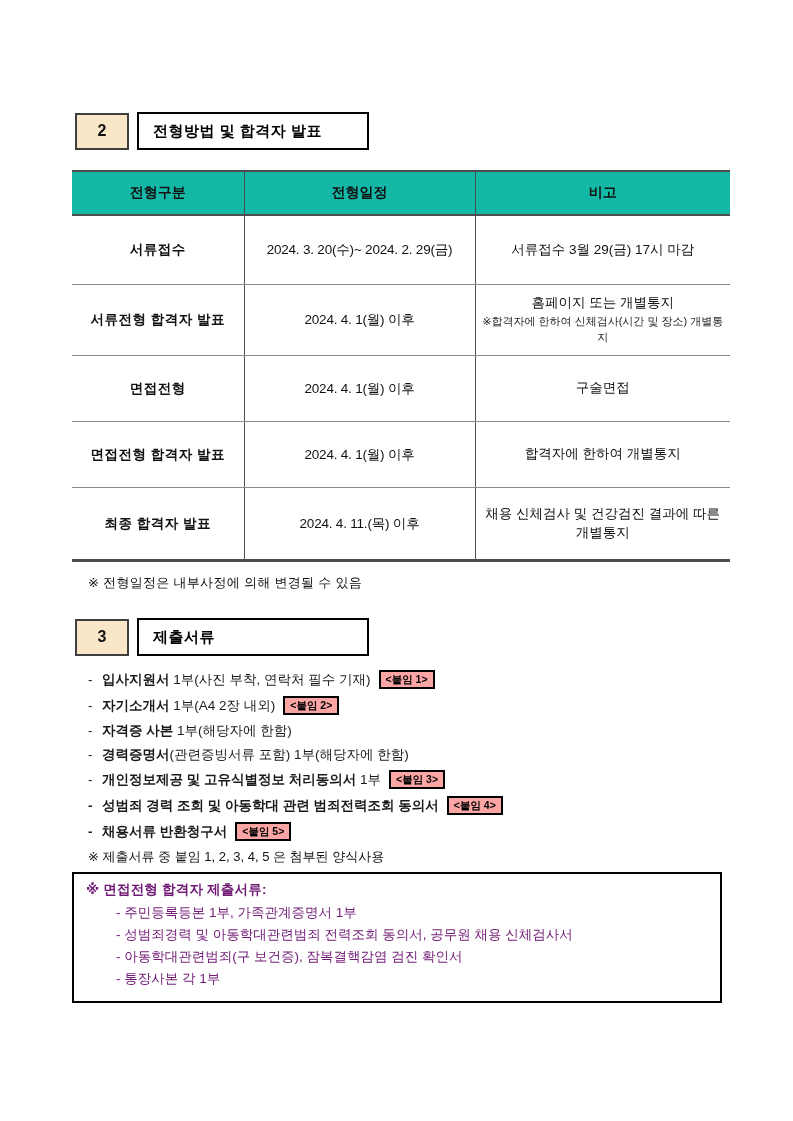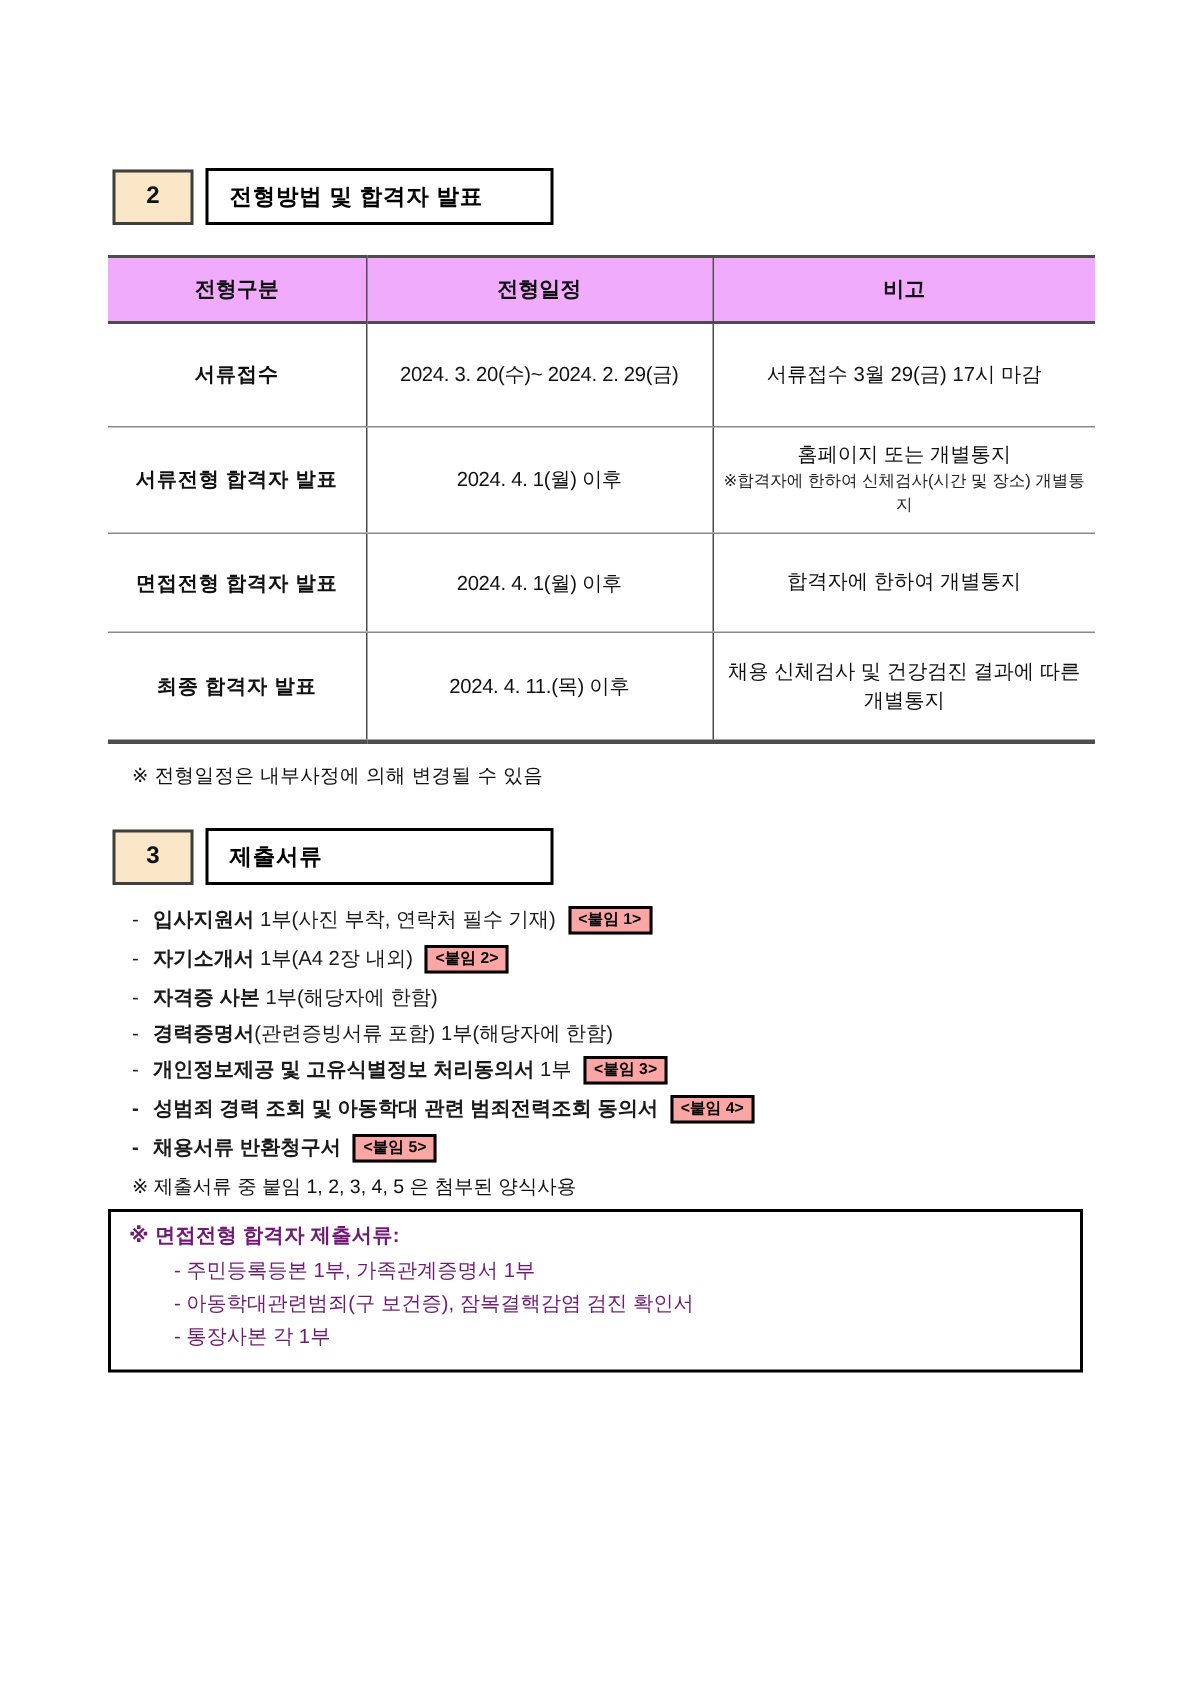--- a/index.html
+++ b/index.html
@@ -26,21 +26,21 @@
 
   
   table.sched {
     border-collapse:collapse; table-layout:fixed;
     margin:20px 0 0 72px; width:658px;
   }
   table.sched col.c1 { width:172px; }
   table.sched col.c2 { width:231px; }
   table.sched col.c3 { width:255px; }
   table.sched th {
-    background:#f0abfc; height:40px; font-size:14px; font-weight:700;
+    background:#14b8a6; height:40px; font-size:14px; font-weight:700;
     border-top:2px solid #4d4d4d; border-bottom:2px solid #4d4d4d;
     text-align:center; color:#111;
   }
   table.sched td {
     text-align:center; vertical-align:middle; font-size:13.5px;
     border-bottom:1.5px solid #8a8a8a; padding:4px 6px; color:#111;
   }
   table.sched tr.last td { border-bottom:3px solid #4d4d4d; }
   table.sched .vsep { border-left:1.5px solid #4d4d4d; }
   td.cat { font-weight:700; font-size:14px; letter-spacing:0.5px; }
@@ -105,20 +105,27 @@
         </td>
       </tr>
       <tr class="r1">
         <td class="cat">서류전형 합격자 발표</td>
         <td class="vsep sched-cell">2024. 4. 1(월) 이후</td>
         <td class="vsep">
           <div class="note-main">홈페이지 또는 개별통지</div>
           <div class="note-sub">※합격자에 한하여 신체검사(시간 및 장소) 개별통지</div>
         </td>
       </tr>
+      <tr class="r2">
+        <td class="cat">면접전형</td>
+        <td class="vsep sched-cell">2024. 4. 1(월) 이후</td>
+        <td class="vsep">
+          <div class="note-main">구술면접</div>
+        </td>
+      </tr>
       <tr class="r3">
         <td class="cat">면접전형 합격자 발표</td>
         <td class="vsep sched-cell">2024. 4. 1(월) 이후</td>
         <td class="vsep">
           <div class="note-main">합격자에 한하여 개별통지</div>
         </td>
       </tr>
       <tr class="r4 last">
         <td class="cat">최종 합격자 발표</td>
         <td class="vsep sched-cell">2024. 4. 11.(목) 이후</td>
@@ -158,17 +165,18 @@
     <div class="doc-item bold-line">
       <span class="dash">-</span><span class="doc-name">채용서류 반환청구서</span><span class="tag">&lt;붙임 5&gt;</span>
     </div>
   </div>
 
   <div class="list-footnote">※ 제출서류 중 붙임 1, 2, 3, 4, 5 은 첨부된 양식사용</div>
 
   <div class="submit-box">
     <div class="submit-box-title">※ 면접전형 합격자 제출서류:</div>
     <div class="submit-box-item">- 주민등록등본 1부, 가족관계증명서 1부</div>
+    <div class="submit-box-item">- 성범죄경력 및 아동학대관련범죄 전력조회 동의서, 공무원 채용 신체검사서</div>
     <div class="submit-box-item">- 아동학대관련범죄(구 보건증), 잠복결핵감염 검진 확인서</div>
     <div class="submit-box-item">- 통장사본 각 1부</div>
   </div>
 
 </div>
 
 </body></html>

